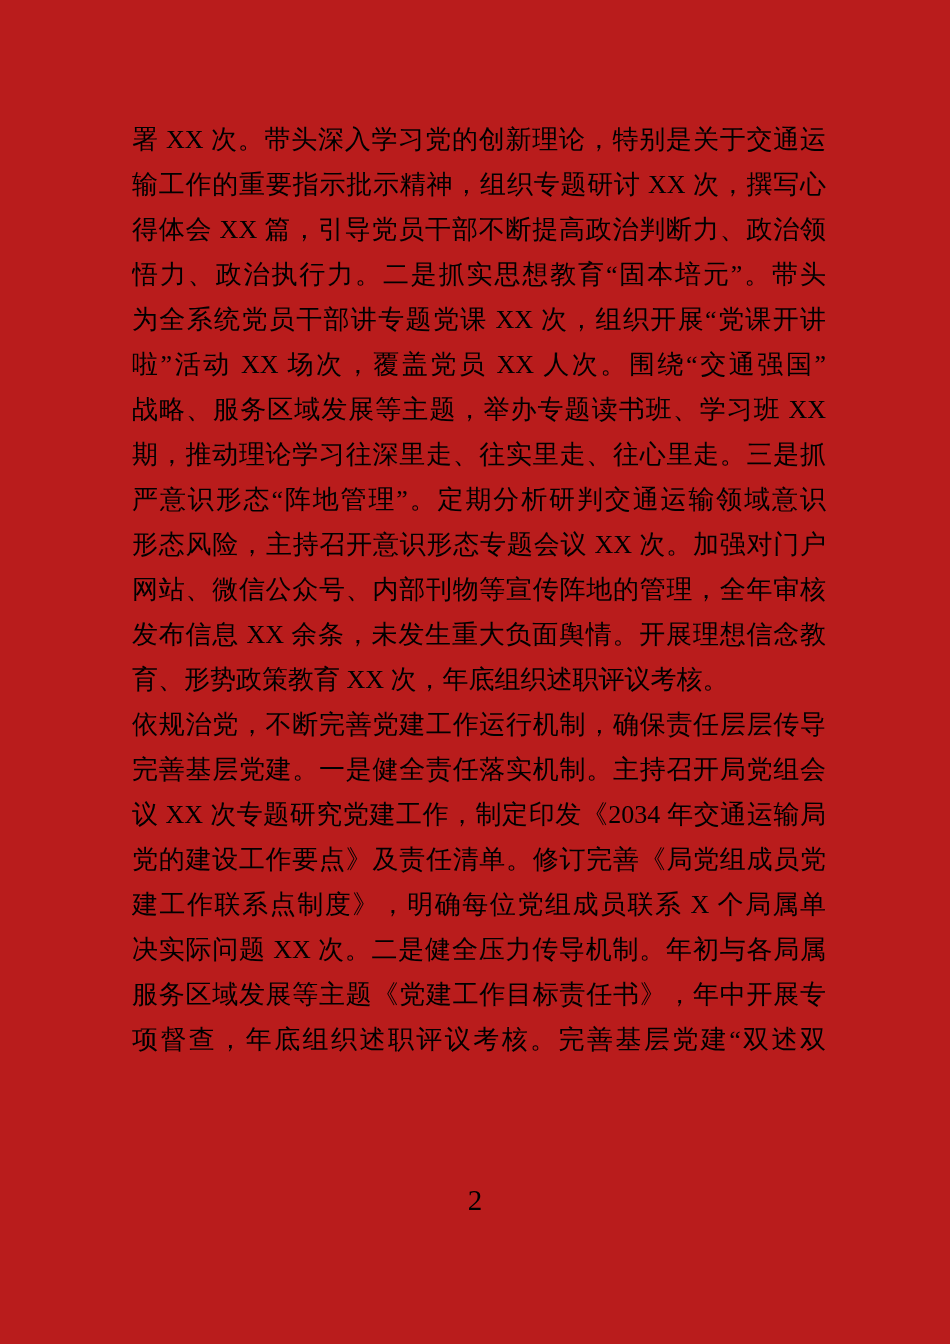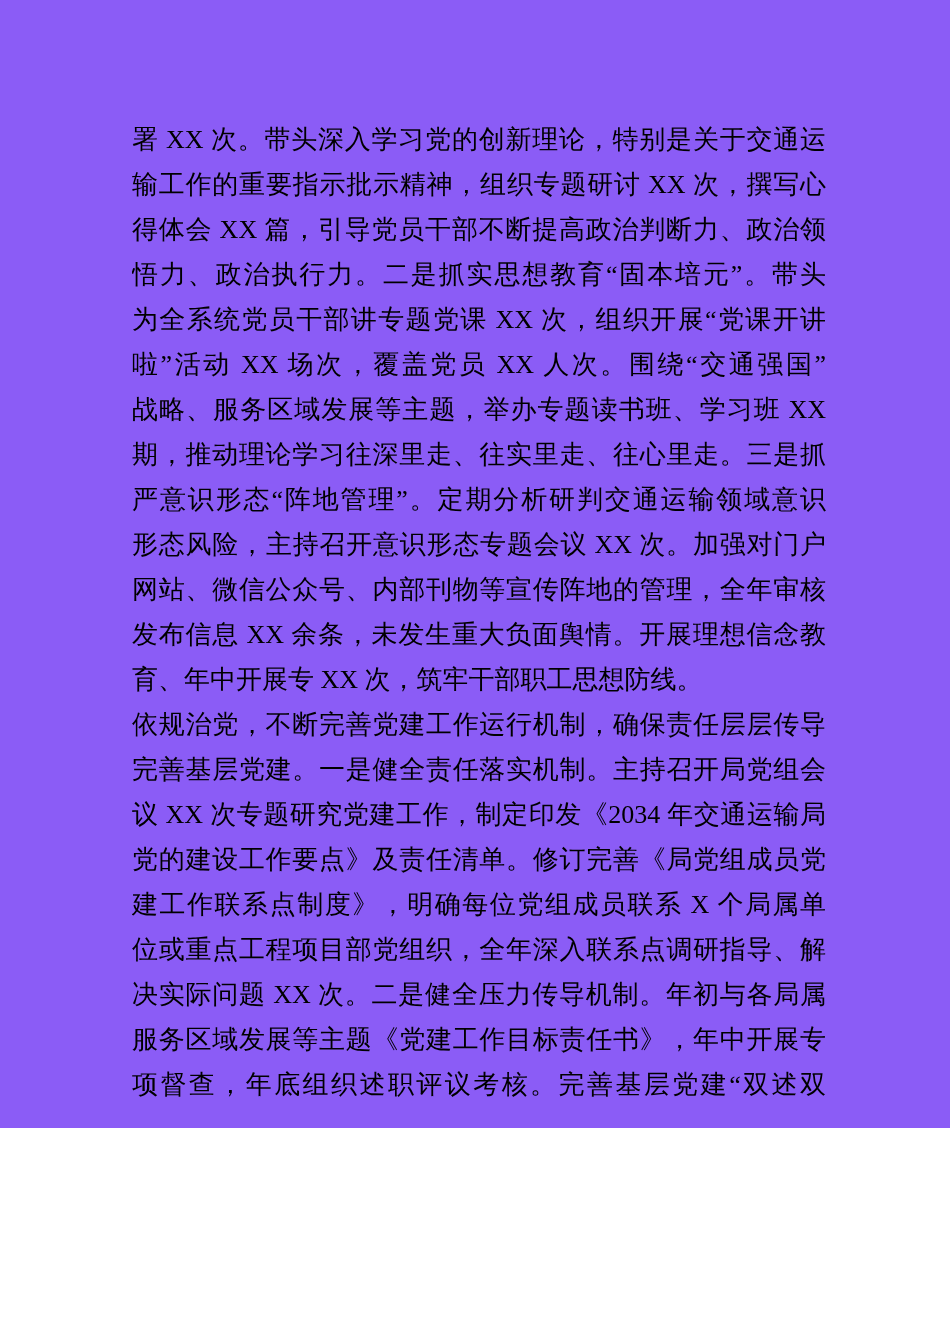--- a/index.html
+++ b/index.html
@@ -5,22 +5,22 @@
   * { margin: 0; padding: 0; box-sizing: border-box; }
   html, body {
     width: 950px;
     height: 1344px;
     background: #ffffff;
     font-family: "Liberation Serif", "DejaVu Serif", serif;
   }
   .page {
     position: relative;
     width: 950px;
-    height: 1128px;
-    background: #8b5cf6;
+    height: 1344px;
+    background: #b91c1c;
     overflow: hidden;
     color: #000000;
   }
   .text-block {
     position: absolute;
     left: 132px;
     top: 117px;
     width: 694px;
   }
   .line {
@@ -62,25 +62,24 @@
       <div class="line"><span class="run">得体会 XX 篇，引导党员干部不断提高政治判断力、政治领</span></div>
       <div class="line"><span class="run">悟力、政治执行力。二是抓实思想教育“固本培元”。带头</span></div>
       <div class="line"><span class="run">为全系统党员干部讲专题党课 XX 次，组织开展“党课开讲</span></div>
       <div class="line"><span class="run">啦”活动 XX 场次，覆盖党员 XX 人次。围绕“交通强国”</span></div>
       <div class="line"><span class="run">战略、服务区域发展等主题，举办专题读书班、学习班 XX</span></div>
       <div class="line"><span class="run">期，推动理论学习往深里走、往实里走、往心里走。三是抓</span></div>
       <div class="line"><span class="run">严意识形态“阵地管理”。定期分析研判交通运输领域意识</span></div>
       <div class="line"><span class="run">形态风险，主持召开意识形态专题会议 XX 次。加强对门户</span></div>
       <div class="line"><span class="run">网站、微信公众号、内部刊物等宣传阵地的管理，全年审核</span></div>
       <div class="line"><span class="run">发布信息 XX 余条，未发生重大负面舆情。开展理想信念教</span></div>
-      <div class="line para-end"><span class="run">育、年中开展专 XX 次，筑牢干部职工思想防线。</span></div>
+      <div class="line para-end"><span class="run">育、形势政策教育 XX 次，年底组织述职评议考核。</span></div>
       <div class="line"><span class="run">依规治党，不断完善党建工作运行机制，确保责任层层传导</span></div>
       <div class="line"><span class="run">完善基层党建。一是健全责任落实机制。主持召开局党组会</span></div>
       <div class="line"><span class="run">议 XX 次专题研究党建工作，制定印发《2034 年交通运输局</span></div>
       <div class="line"><span class="run">党的建设工作要点》及责任清单。修订完善《局党组成员党</span></div>
       <div class="line"><span class="run">建工作联系点制度》，明确每位党组成员联系 X 个局属单</span></div>
-      <div class="line"><span class="run">位或重点工程项目部党组织，全年深入联系点调研指导、解</span></div>
       <div class="line"><span class="run">决实际问题 XX 次。二是健全压力传导机制。年初与各局属</span></div>
       <div class="line"><span class="run">服务区域发展等主题《党建工作目标责任书》，年中开展专</span></div>
       <div class="line"><span class="run">项督查，年底组织述职评议考核。完善基层党建“双述双</span></div>
     </div>
   <div class="page-number">2</div>
 </div>
 
 </body></html>

